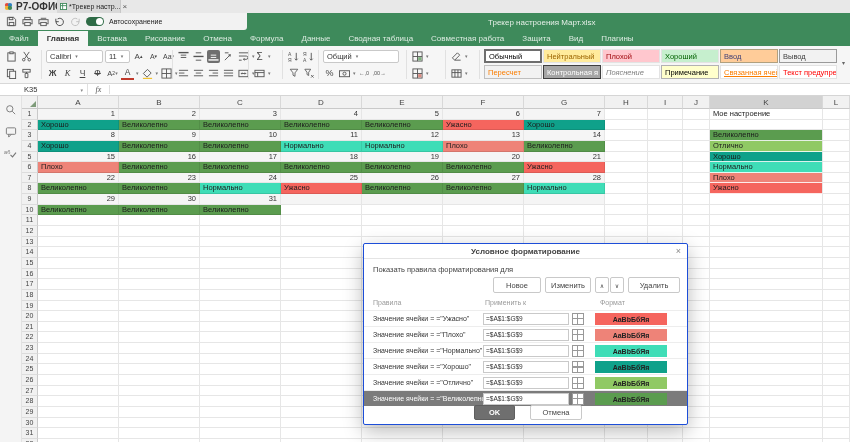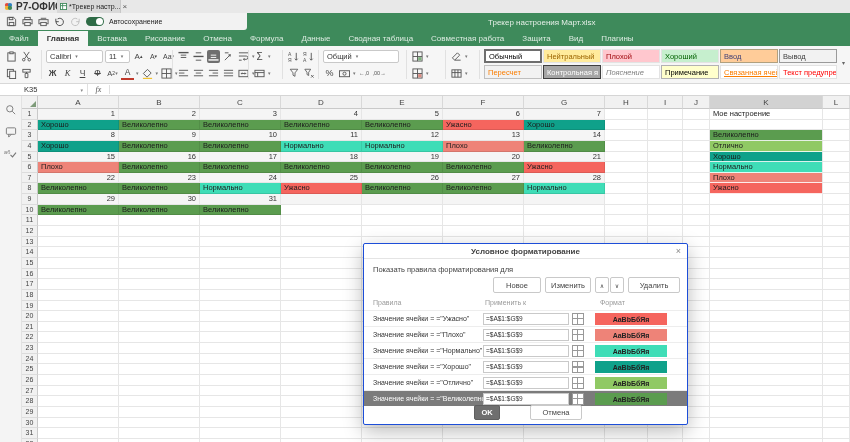--- a/index.html
+++ b/index.html
@@ -993,17 +993,17 @@
           <span class="ricon"></span>
           <span class="sw2" style="background: rgb(144, 201, 100);">AaBbБбЯя</span>
         </div>
         <div class="rule selected">
           <span class="cond">Значение ячейки = ="Великолепно"</span>
           <span class="range">=$A$1:$G$9</span>
           <span class="ricon"></span>
           <span class="sw2" style="background: rgb(91, 156, 79);">AaBbБбЯя</span>
         </div>
       </div>
-    <div class="btn ok" style="left:110px;top:161px;width:26px;height:15px;">OK</div>
+    <div class="btn ok" style="left:110px;top:161px;width:41px;height:15px;">OK</div>
     <div class="btn" style="left:166px;top:161px;width:52px;height:15px;">Отмена</div>
   </div>
 
 </div>
 
 </body></html>

